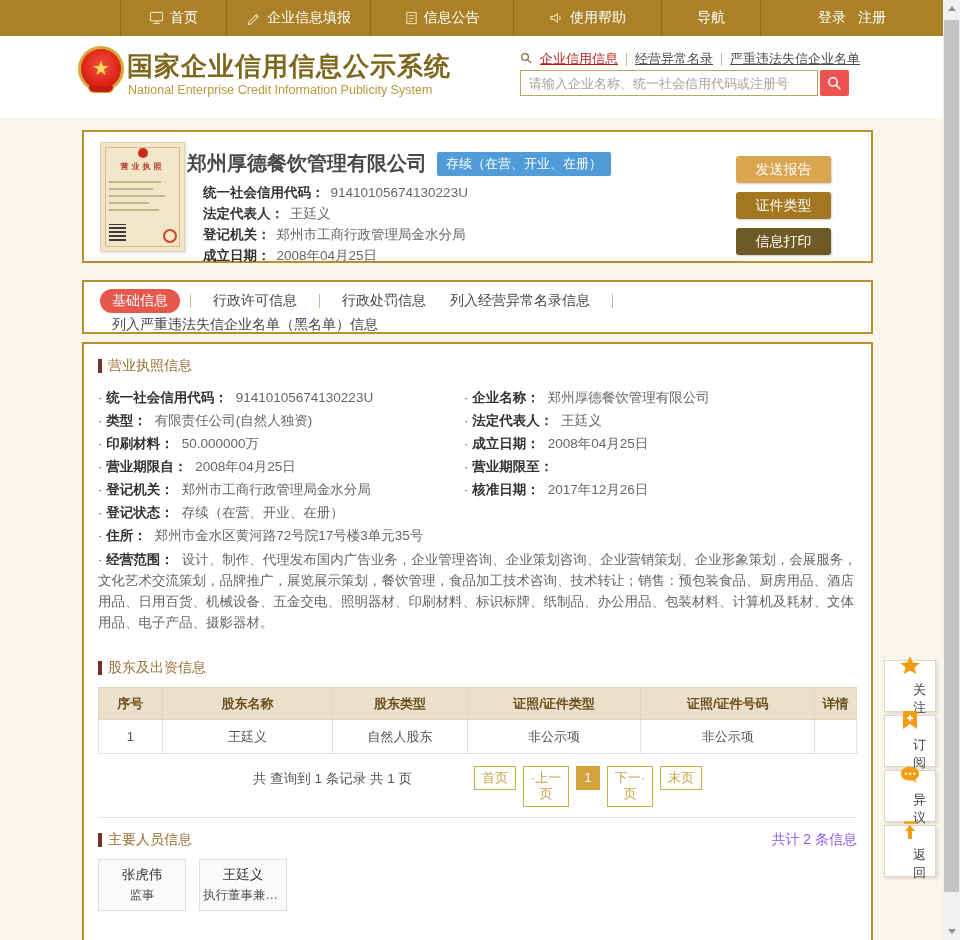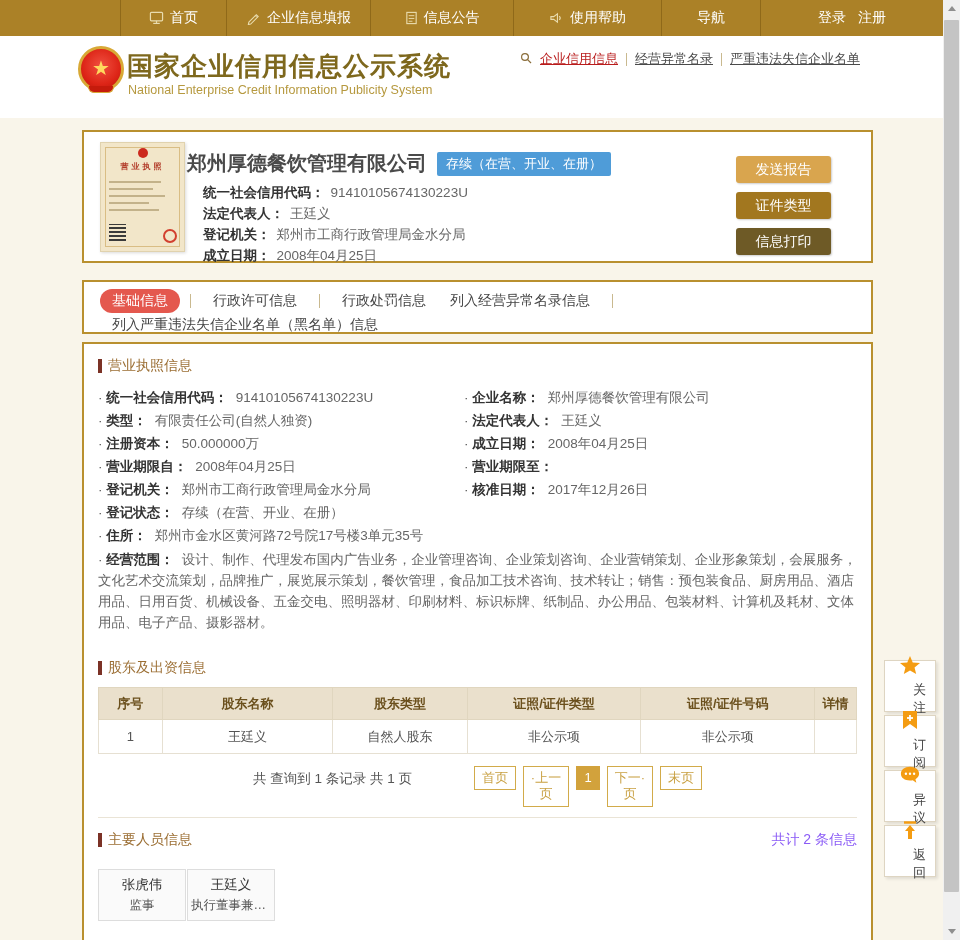--- a/index.html
+++ b/index.html
@@ -88,21 +88,21 @@
   .pgwrap{margin-top:12px;border-bottom:1px solid #eae4d6;padding-bottom:10px;min-height:46px;}
   .pgrow{display:flex;justify-content:center;gap:62px;align-items:flex-start;}
   .pgsummary{font-size:13.5px;color:#555;margin-top:4px;}
   .pager{display:flex;gap:7px;align-items:flex-start;}
   .pbtn{border:1px solid #d2ab4a;color:#c9a144;background:#fff;font-size:13px;padding:3px 7px;cursor:pointer;text-align:center;line-height:1.25;}
   .pbtn.narrow{width:46px;padding:3px 2px;word-break:break-all;}
   .pbtn.current{background:#d2a23c;color:#fff;border-color:#d2a23c;min-width:24px;}
 
   .s3head{margin-top:13px;display:flex;justify-content:space-between;align-items:center;}
   .scount{font-size:14px;color:#8b5cf6;}
-  .people{margin-top:20px;display:flex;gap:1px;}
+  .people{margin-top:10px;display:flex;gap:13px;}
   .person{width:88px;min-height:44px;background:#fafafa;border:1px solid #ddd;text-align:center;padding:6px 3px;cursor:pointer;}
   .pname{font-size:13.5px;color:#333;}
   .prole{font-size:12.5px;color:#555;margin-top:3px;white-space:nowrap;overflow:hidden;text-overflow:ellipsis;}
 
   
   .floatbar{position:absolute;left:884px;top:660px;width:52px;display:flex;flex-direction:column;gap:3px;}
   .fbtn{background:#fff;border:1px solid #ded5c2;box-shadow:2px 2px 3px rgba(0,0,0,.1);height:52px;display:flex;flex-direction:column;align-items:center;justify-content:center;gap:2px;cursor:pointer;}
   .fbtn .flabel{font-size:13px;color:#444;margin-left:28px;}
 
   
@@ -179,20 +179,29 @@
     <div class="search-links">
       <span><svg width="12" height="12" viewBox="0 0 12 12">
             <circle cx="5" cy="5" r="3.4" fill="none" stroke="#8a6d3a" stroke-width="1.2"></circle>
             <line x1="7.6" y1="7.6" x2="11" y2="11" stroke="#8a6d3a" stroke-width="1.2"></line>
           </svg></span>
       <span class="sl-link first">企业信用信息</span>
       <span class="sl-bar"></span>
       <span class="sl-link">经营异常名录</span>
       <span class="sl-bar"></span>
       <span class="sl-link">严重违法失信企业名单</span>
+    </div>
+    <div class="search-row">
+      <input class="search-input" placeholder="请输入企业名称、统一社会信用代码或注册号" style="">
+      <button class="search-btn">
+          <svg width="15" height="15" viewBox="0 0 15 15">
+            <circle cx="6" cy="6" r="4.2" fill="none" stroke="#fff" stroke-width="1.6"></circle>
+            <line x1="9.3" y1="9.3" x2="13.5" y2="13.5" stroke="#fff" stroke-width="1.6"></line>
+          </svg>
+        </button>
     </div>
   </div>
 
   <div class="gbox" id="card1">
     <div class="lic">
       <div class="lic-inner"></div>
       <div class="lic-emblem"></div>
       <div class="lic-title">营业执照</div>
       <div class="lic-line" style="top:38px;width:52px;"></div>
       <div class="lic-line" style="top:45px;width:44px;"></div>
@@ -234,21 +243,21 @@
 
   <div class="gbox" id="contentbox">
 
     <div class="stitle t1">营业执照信息</div>
 
     <div class="grid2">
       <div class="field"><span class="fl">统一社会信用代码：</span><span class="fv">91410105674130223U</span></div>
       <div class="field"><span class="fl">企业名称：</span><span class="fv">郑州厚德餐饮管理有限公司</span></div>
       <div class="field"><span class="fl">类型：</span><span class="fv">有限责任公司(自然人独资)</span></div>
       <div class="field"><span class="fl">法定代表人：</span><span class="fv">王廷义</span></div>
-      <div class="field"><span class="fl">注册资本：</span><span class="fv">50.000000万</span></div>
+      <div class="field"><span class="fl">印刷材料：</span><span class="fv">50.000000万</span></div>
       <div class="field"><span class="fl">成立日期：</span><span class="fv">2008年04月25日</span></div>
       <div class="field"><span class="fl">营业期限自：</span><span class="fv">2008年04月25日</span></div>
       <div class="field"><span class="fl">营业期限至：</span><span class="fv"></span></div>
       <div class="field"><span class="fl">登记机关：</span><span class="fv">郑州市工商行政管理局金水分局</span></div>
       <div class="field"><span class="fl">核准日期：</span><span class="fv">2017年12月26日</span></div>
       <div class="field full"><span class="fl">登记状态：</span><span class="fv">存续（在营、开业、在册）</span></div>
       <div class="field full"><span class="fl">住所：</span><span class="fv">郑州市金水区黄河路72号院17号楼3单元35号</span></div>
       <div class="field full wrap"><span class="fl">经营范围：</span><span class="fv">设计、制作、代理发布国内广告业务，企业管理咨询、企业策划咨询、企业营销策划、企业形象策划，会展服务，文化艺术交流策划，品牌推广，展览展示策划，餐饮管理，食品加工技术咨询、技术转让；销售：预包装食品、厨房用品、酒店用品、日用百货、机械设备、五金交电、照明器材、印刷材料、标识标牌、纸制品、办公用品、包装材料、计算机及耗材、文体用品、电子产品、摄影器材。</span></div>
     </div>
 

